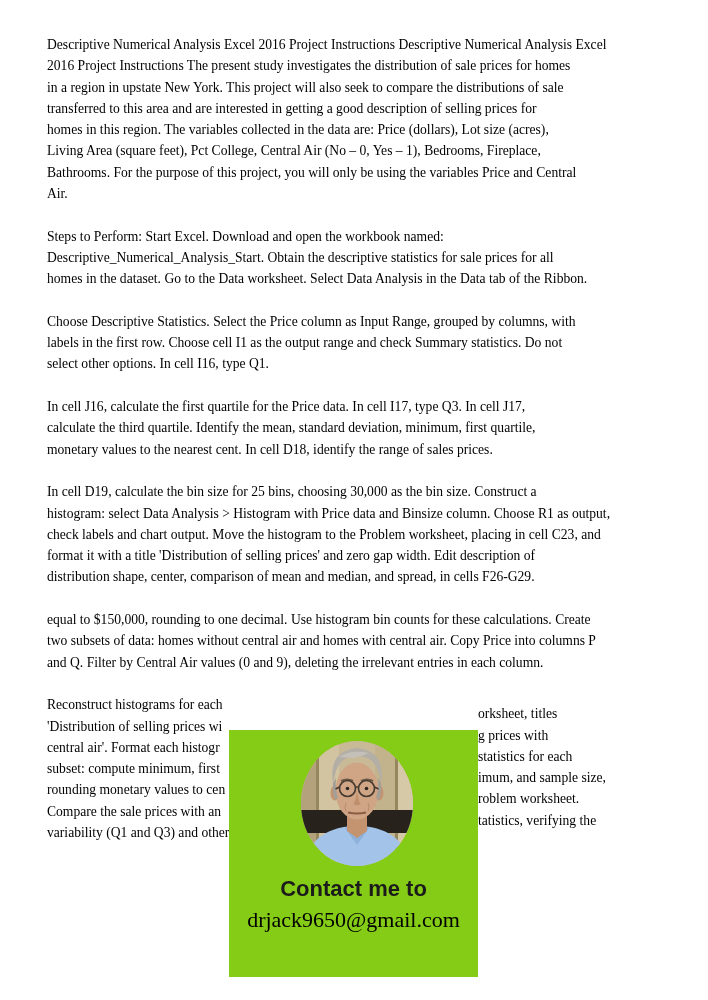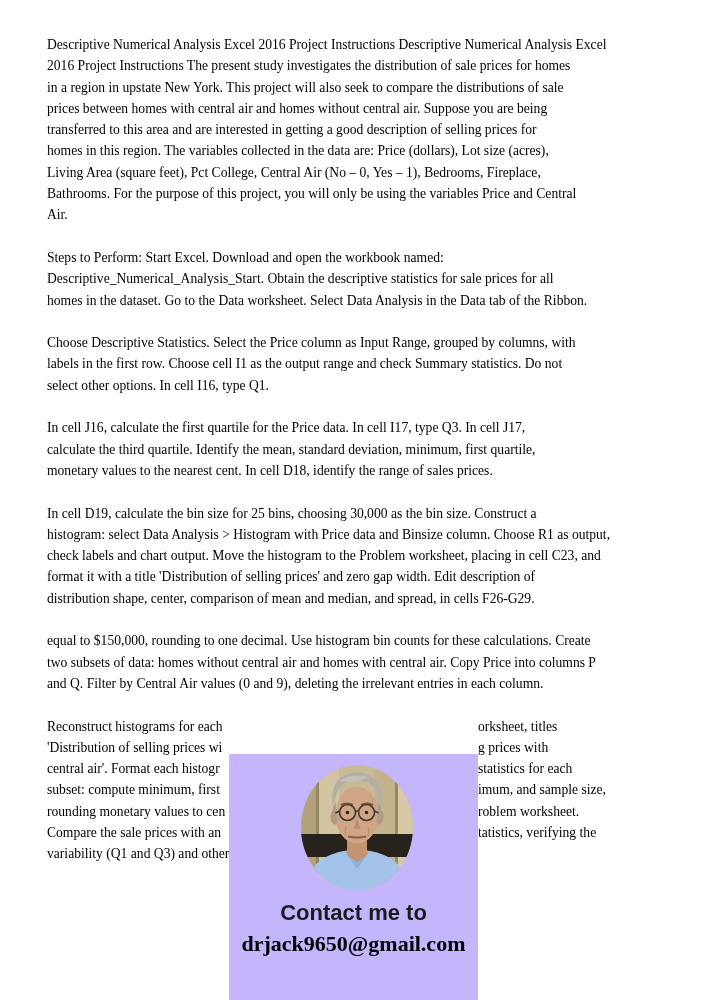--- a/index.html
+++ b/index.html
@@ -29,21 +29,21 @@
     margin: 0 0 21.3px 0;
   }
   .line {
     position: relative;
     height: 21.3px;
     white-space: nowrap;
   }
   .frag-right {
     position: absolute;
     left: 431px;
-    top: 0;
+    top: 9px;
     white-space: nowrap;
   }
   .overlay-card {
     position: absolute;
     left: 229px;
     top: 730px;
     width: 249px;
     height: 247px;
     background: #4BE7E4;
     z-index: 5;
@@ -58,38 +58,37 @@
   .headline {
     font-family: "Liberation Sans", sans-serif;
     font-weight: bold;
     font-size: 22px;
     line-height: 28px;
     color: #1b1b1b;
     margin-top: 5px;
   }
   .email {
     font-family: "Liberation Serif", serif;
-    font-weight: bold;
+    font-weight: normal;
     font-size: 22px;
     line-height: 30px;
     color: #000000;
     margin-top: 2px;
   }
 </style>
 </head>
 <body>
 
 <div class="page" style="background: rgb(255, 255, 255);">
 
   <div class="doc-text" id="doc-text" style="color: rgb(0, 0, 0);">
       <div class="para">
         <div class="line">Descriptive Numerical Analysis Excel 2016 Project Instructions Descriptive Numerical Analysis Excel</div>
         <div class="line">2016 Project Instructions The present study investigates the distribution of sale prices for homes</div>
         <div class="line">in a region in upstate New York. This project will also seek to compare the distributions of sale</div>
-        <div class="line">prices between homes with central air and homes without central air. Suppose you are being</div>
         <div class="line">transferred to this area and are interested in getting a good description of selling prices for</div>
         <div class="line">homes in this region. The variables collected in the data are: Price (dollars), Lot size (acres),</div>
         <div class="line">Living Area (square feet), Pct College, Central Air (No – 0, Yes – 1), Bedrooms, Fireplace,</div>
         <div class="line">Bathrooms. For the purpose of this project, you will only be using the variables Price and Central</div>
         <div class="line">Air.</div>
       </div>
       <div class="para">
         <div class="line">Steps to Perform: Start Excel. Download and open the workbook named:</div>
         <div class="line">Descriptive_Numerical_Analysis_Start. Obtain the descriptive statistics for sale prices for all</div>
         <div class="line">homes in the dataset. Go to the Data worksheet. Select Data Analysis in the Data tab of the Ribbon.</div>
@@ -120,21 +119,21 @@
         <div class="line"><span>Reconstruct histograms for each</span><span class="frag-right">orksheet, titles</span></div>
         <div class="line"><span>'Distribution of selling prices wi</span><span class="frag-right">g prices with</span></div>
         <div class="line"><span>central air'. Format each histogr</span><span class="frag-right">statistics for each</span></div>
         <div class="line"><span>subset: compute minimum, first</span><span class="frag-right">imum, and sample size,</span></div>
         <div class="line"><span>rounding monetary values to cen</span><span class="frag-right">roblem worksheet.</span></div>
         <div class="line"><span>Compare the sale prices with an</span><span class="frag-right">tatistics, verifying the</span></div>
         <div class="line"><span>variability (Q1 and Q3) and other</span><span class="frag-right"></span></div>
       </div>
     </div>
 
-  <div class="overlay-card" style="background: #c4b5fd; margin-top: 24px;">
+  <div class="overlay-card" style="background: #84cc16;">
     <div class="photo-wrap">
       <svg width="112" height="125" viewBox="0 0 112 125">
         <defs>
           <clipPath id="portrait-clip">
               <ellipse cx="56" cy="62.5" rx="56" ry="62.5"></ellipse>
             </clipPath>
         </defs>
         <g clip-path="url(#portrait-clip)">
 
           <rect x="0" y="0" width="112" height="125" fill="#c9ba97"></rect>

